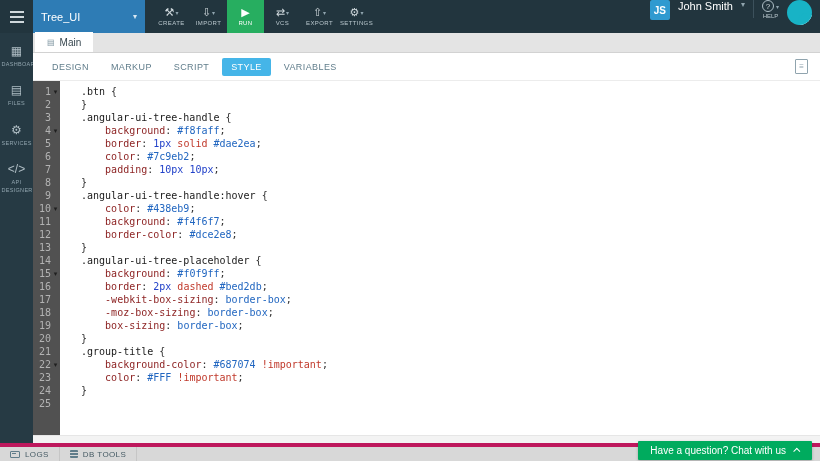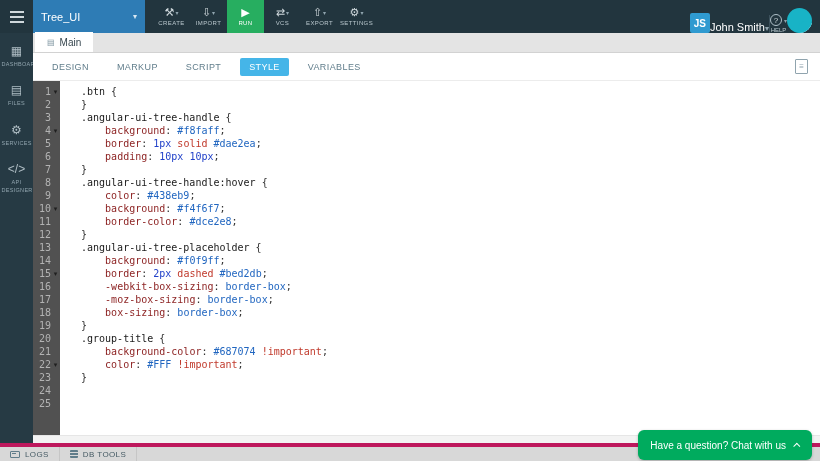--- a/index.html
+++ b/index.html
@@ -14,21 +14,21 @@
   .proj-select{width:112px;background:var(--project-blue,#2e7cb5);display:flex;align-items:center;padding:0 8px;color:#fff;font-size:11px;gap:6px;cursor:pointer}
   .proj-select .caret{margin-left:auto;font-size:8px;color:#d7e7f2}
   .toolbar{display:flex;align-items:stretch;margin-left:8px}
   .tool{width:37px;display:flex;flex-direction:column;align-items:center;justify-content:center;gap:2px;cursor:pointer}
   .tool-iconrow{display:flex;align-items:center;gap:1px}
   .tool-icon{font-size:11px;color:#cfd8dc;line-height:1}
   .tool-caret{font-size:6px;color:#90a4ae}
   .tool-label{font-size:6px;color:#b9c7cd;letter-spacing:.4px}
   .tool.accent{background:var(--run-green,#27ae60)}
   .tool.accent .tool-icon,.tool.accent .tool-label{color:#fff}
-  .top-right{margin-left:auto;display:flex;align-items:flex-end;padding-right:8px}
+  .top-right{margin-left:auto;display:flex;align-items:flex-start;gap:8px;padding-right:8px}
   .avatar{width:20px;height:20px;border-radius:2px;background:var(--avatar-blue,#2f9ad0);color:#fff;font-size:10px;font-weight:bold;display:flex;align-items:center;justify-content:center}
   .username{color:#fff;font-size:11px}
   .user-caret{color:#90a4ae;font-size:8px;cursor:pointer}
   .vdiv{width:1px;height:18px;background:#3c515c}
   .help{display:flex;flex-direction:column;align-items:center;gap:1px;cursor:pointer}
   .help-top{display:flex;align-items:center;gap:2px}
   .help-q{width:12px;height:12px;border:1px solid #aebfc7;border-radius:50%;color:#cfd8dc;font-size:8px;display:flex;align-items:center;justify-content:center}
   .help-caret{font-size:6px;color:#90a4ae}
   .help-label{font-size:6px;color:#b9c7cd}
   .logo{width:25px;height:25px;border-radius:50%;background:var(--logo-teal,#18b3c6);position:relative;overflow:hidden}
@@ -70,21 +70,21 @@
 
   
   .statusbar{position:absolute;left:0;right:0;bottom:0;height:18px;background:#d8d8d8;border-top:4px solid #be185d;display:flex;align-items:stretch}
   .status-item{display:flex;align-items:center;gap:5px;padding:0 10px;border-right:1px solid #c6c6c6;font-size:8px;color:#455a64;letter-spacing:.4px;cursor:pointer}
   .sicon{display:inline-block}
   .logs-icon{width:10px;height:7px;border:1px solid #607d8b;border-radius:1px;position:relative}
   .logs-icon::after{content:"";position:absolute;left:1px;top:1px;width:4px;height:1px;background:#607d8b}
   .db-tools-icon{width:8px;height:8px;background:repeating-linear-gradient(#607d8b 0 2px,transparent 2px 3px);border-radius:1px}
 
   
-  .chat{position:absolute;right:8px;bottom:1px;height:30px;background:var(--chat-green,#00ab5e);border-radius:6px;display:flex;align-items:center;padding:0 12px;color:#fff;font-size:10px;cursor:pointer;box-shadow:0 1px 3px rgba(0,0,0,.25)}
+  .chat{position:absolute;right:8px;bottom:1px;height:19px;background:var(--chat-green,#00ab5e);border-radius:1px;display:flex;align-items:center;padding:0 12px;color:#fff;font-size:10px;cursor:pointer;box-shadow:0 1px 3px rgba(0,0,0,.25)}
   .chat .chev{width:5px;height:5px;border-left:1.5px solid #fff;border-top:1.5px solid #fff;transform:rotate(45deg) translateY(1px);margin-left:9px}
 </style>
 </head>
 <body>
 
 <div class="app">
 
   <header class="topbar">
     <div class="hamburger">
         <span></span>
@@ -174,21 +174,21 @@
     </nav>
 
   <div class="tabstrip">
     <div class="tab">
       <span class="tab-icon">▤</span>
       <span>Main</span>
     </div>
   </div>
 
   <div class="subbar">
-    <div class="subtabs" style="display:flex;gap:10px;align-items:center">
+    <div class="subtabs" style="display:flex;gap:4px;align-items:center">
         <div class="subtab">DESIGN</div>
         <div class="subtab">MARKUP</div>
         <div class="subtab">SCRIPT</div>
         <div class="subtab active">STYLE</div>
         <div class="subtab">VARIABLES</div>
       </div>
     <div class="format-icon">≡</div>
   </div>
 
   <div class="editor">
@@ -293,20 +293,21 @@
           <span class="line-number">25</span>
           <span class="fold-marker"></span>
         </div>
       </div>
     <div class="code">
         <div class="code-line"><span class="tok-sel">.btn</span><span class="tok-pun"> {</span></div>
         <div class="code-line"><span class="tok-pun">}</span></div>
         <div class="code-line"><span class="tok-sel">.angular-ui-tree-handle</span><span class="tok-pun"> {</span></div>
         <div class="code-line"><span class="tok-pun">    </span><span class="tok-prop">background</span><span class="tok-pun">: </span><span class="tok-atom">#f8faff</span><span class="tok-pun">;</span></div>
         <div class="code-line"><span class="tok-pun">    </span><span class="tok-prop">border</span><span class="tok-pun">: </span><span class="tok-num">1px</span><span class="tok-pun"> </span><span class="tok-kw">solid</span><span class="tok-pun"> </span><span class="tok-atom">#dae2ea</span><span class="tok-pun">;</span></div>
+        <div class="code-line"><span class="tok-pun">    </span><span class="tok-prop">color</span><span class="tok-pun">: </span><span class="tok-atom">#7c9eb2</span><span class="tok-pun">;</span></div>
         <div class="code-line"><span class="tok-pun">    </span><span class="tok-prop">padding</span><span class="tok-pun">: </span><span class="tok-num">10px</span><span class="tok-pun"> </span><span class="tok-num">10px</span><span class="tok-pun">;</span></div>
         <div class="code-line"><span class="tok-pun">}</span></div>
         <div class="code-line"><span class="tok-sel">.angular-ui-tree-handle:hover</span><span class="tok-pun"> {</span></div>
         <div class="code-line"><span class="tok-pun">    </span><span class="tok-prop">color</span><span class="tok-pun">: </span><span class="tok-atom">#438eb9</span><span class="tok-pun">;</span></div>
         <div class="code-line"><span class="tok-pun">    </span><span class="tok-prop">background</span><span class="tok-pun">: </span><span class="tok-atom">#f4f6f7</span><span class="tok-pun">;</span></div>
         <div class="code-line"><span class="tok-pun">    </span><span class="tok-prop">border-color</span><span class="tok-pun">: </span><span class="tok-atom">#dce2e8</span><span class="tok-pun">;</span></div>
         <div class="code-line"><span class="tok-pun">}</span></div>
         <div class="code-line"><span class="tok-sel">.angular-ui-tree-placeholder</span><span class="tok-pun"> {</span></div>
         <div class="code-line"><span class="tok-pun">    </span><span class="tok-prop">background</span><span class="tok-pun">: </span><span class="tok-atom">#f0f9ff</span><span class="tok-pun">;</span></div>
         <div class="code-line"><span class="tok-pun">    </span><span class="tok-prop">border</span><span class="tok-pun">: </span><span class="tok-num">2px</span><span class="tok-pun"> </span><span class="tok-kw">dashed</span><span class="tok-pun"> </span><span class="tok-atom">#bed2db</span><span class="tok-pun">;</span></div>

